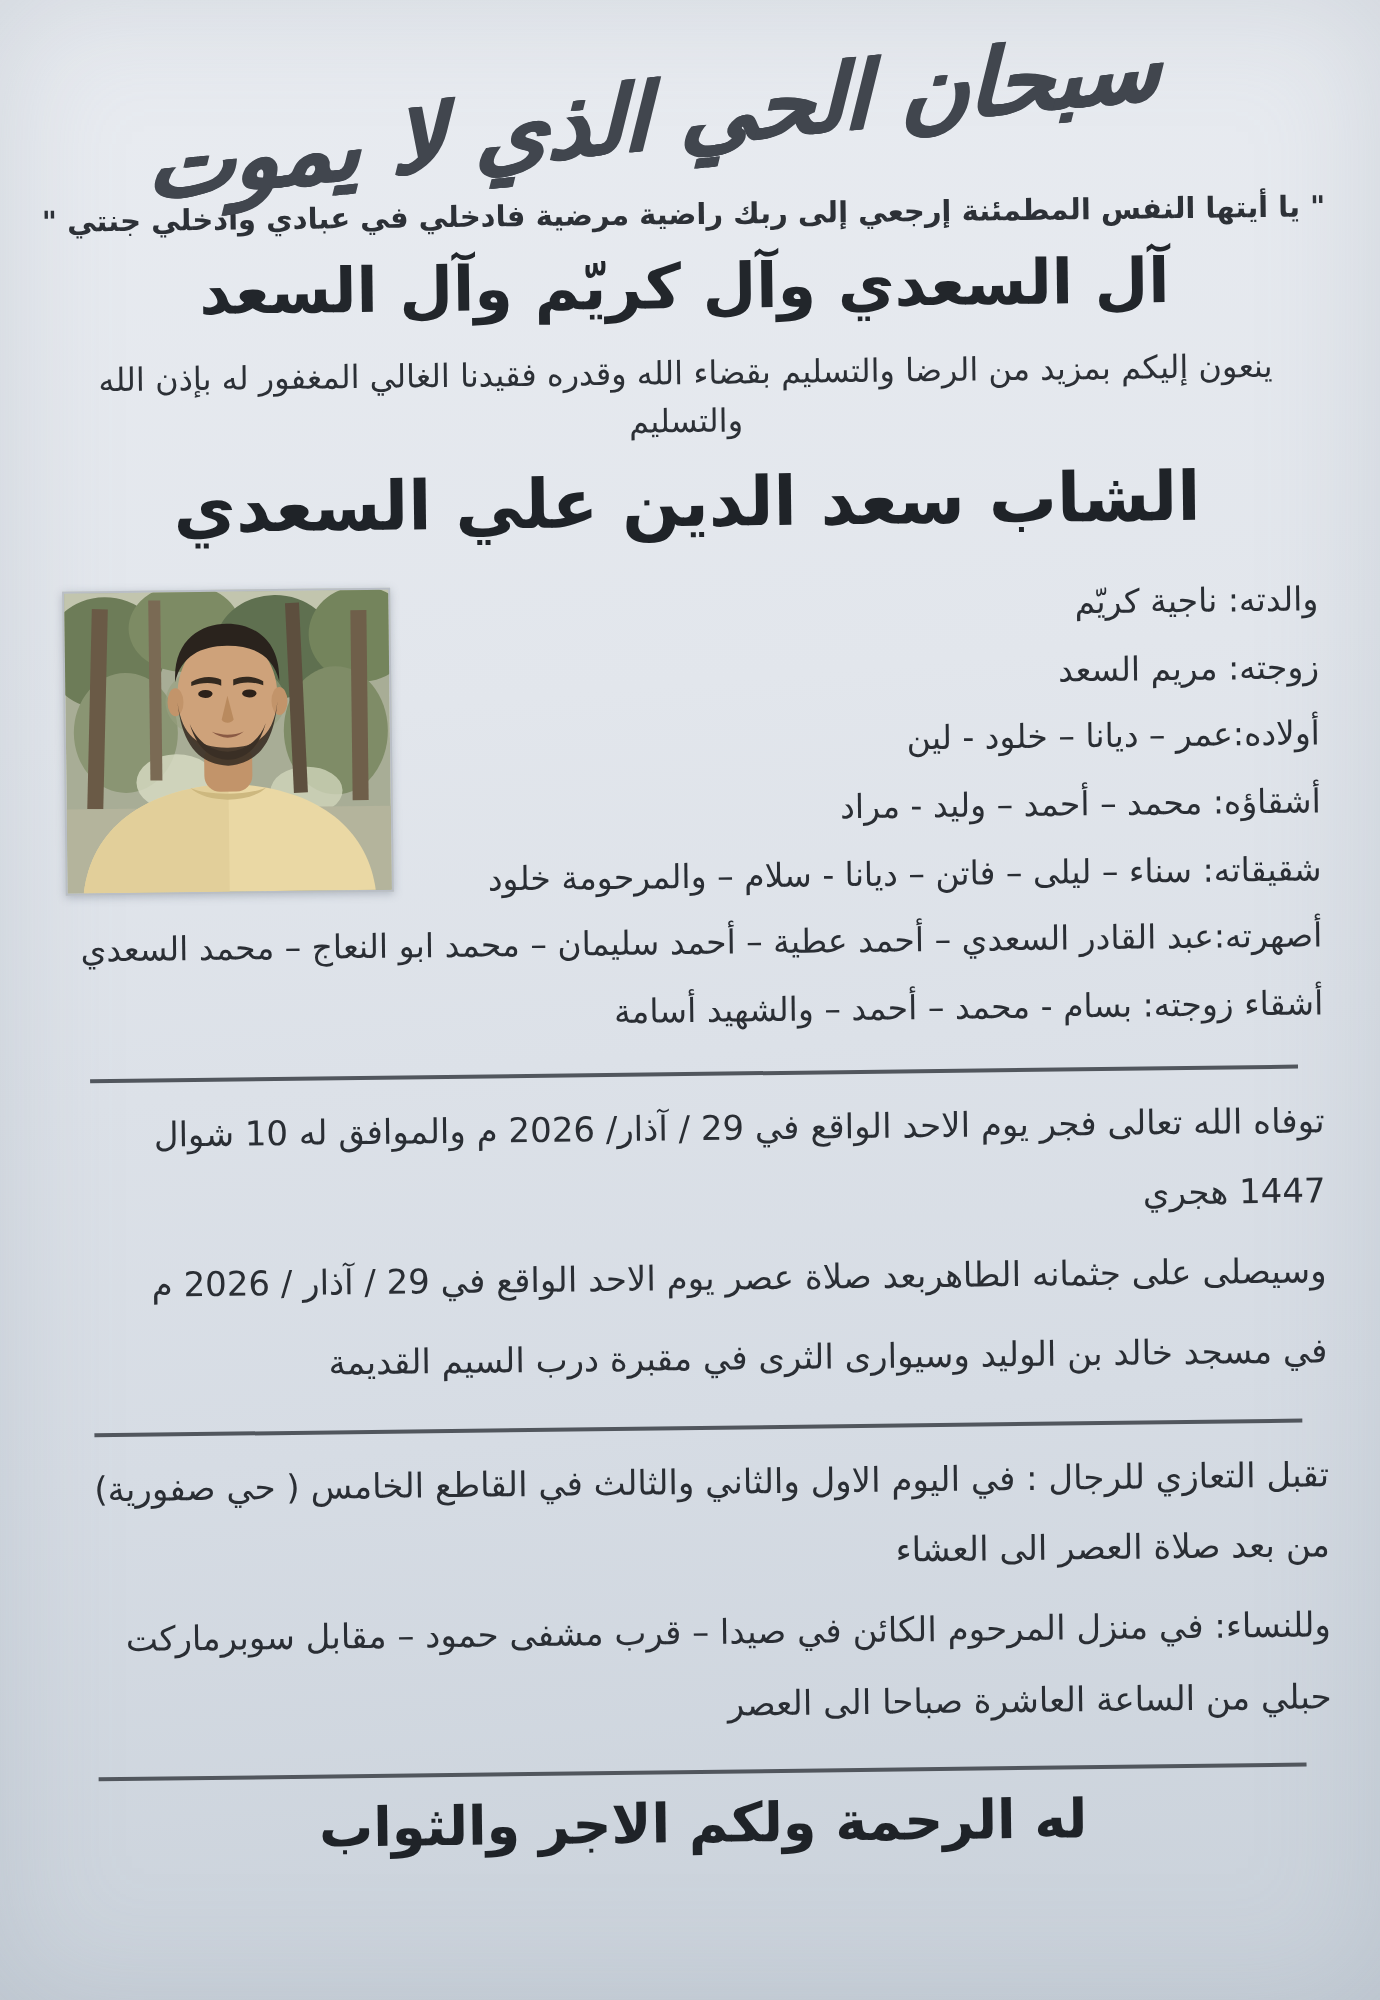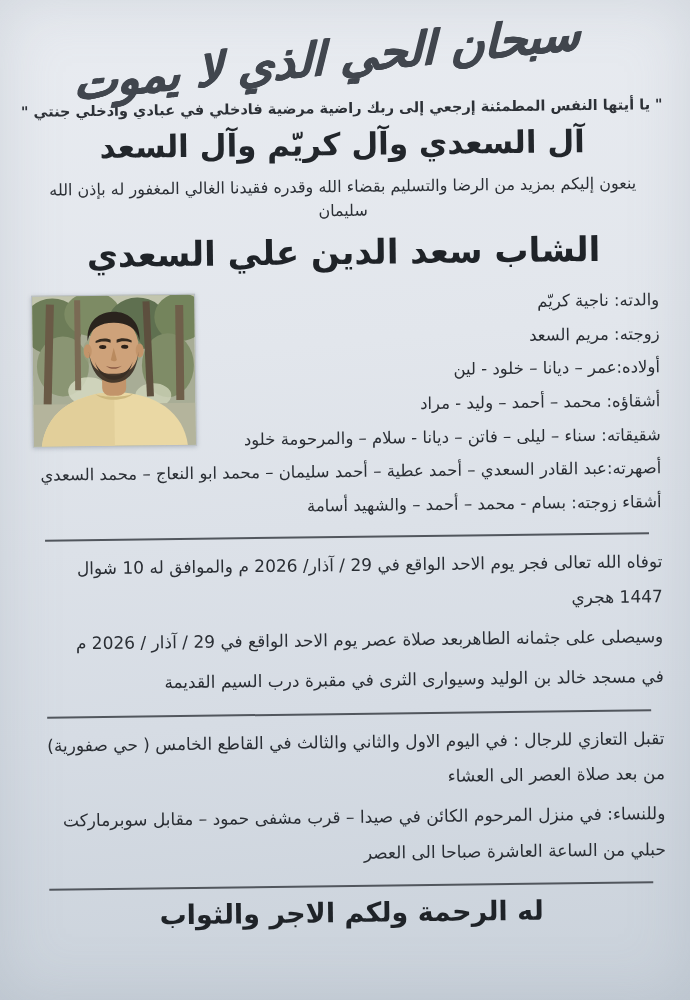--- a/index.html
+++ b/index.html
@@ -112,21 +112,21 @@
   <div class="tilt">
 
     <div class="calligraphy">سبحان الحي الذي لا يموت</div>
 
     <div class="verse">" يا أيتها النفس المطمئنة إرجعي إلى ربك راضية مرضية فادخلي في عبادي وادخلي جنتي "</div>
 
     <h1 class="families">آل السعدي وآل كريّم وآل السعد</h1>
 
     <p class="announce">
       <span>ينعون إليكم بمزيد من الرضا والتسليم بقضاء الله وقدره فقيدنا الغالي المغفور له بإذن الله</span><br>
-      <span>سليمان</span>
+      <span>والتسليم</span>
     </p>
 
     <h2 class="deceased-name">الشاب سعد الدين علي السعدي</h2>
 
     <div class="details">
       <div class="photo-frame">
         <svg viewBox="0 0 162 150" preserveAspectRatio="none">
 
           <rect x="0" y="0" width="162" height="150" fill="#a8ad96"></rect>
           <rect x="0" y="0" width="162" height="30" fill="#c2c5ae"></rect>

